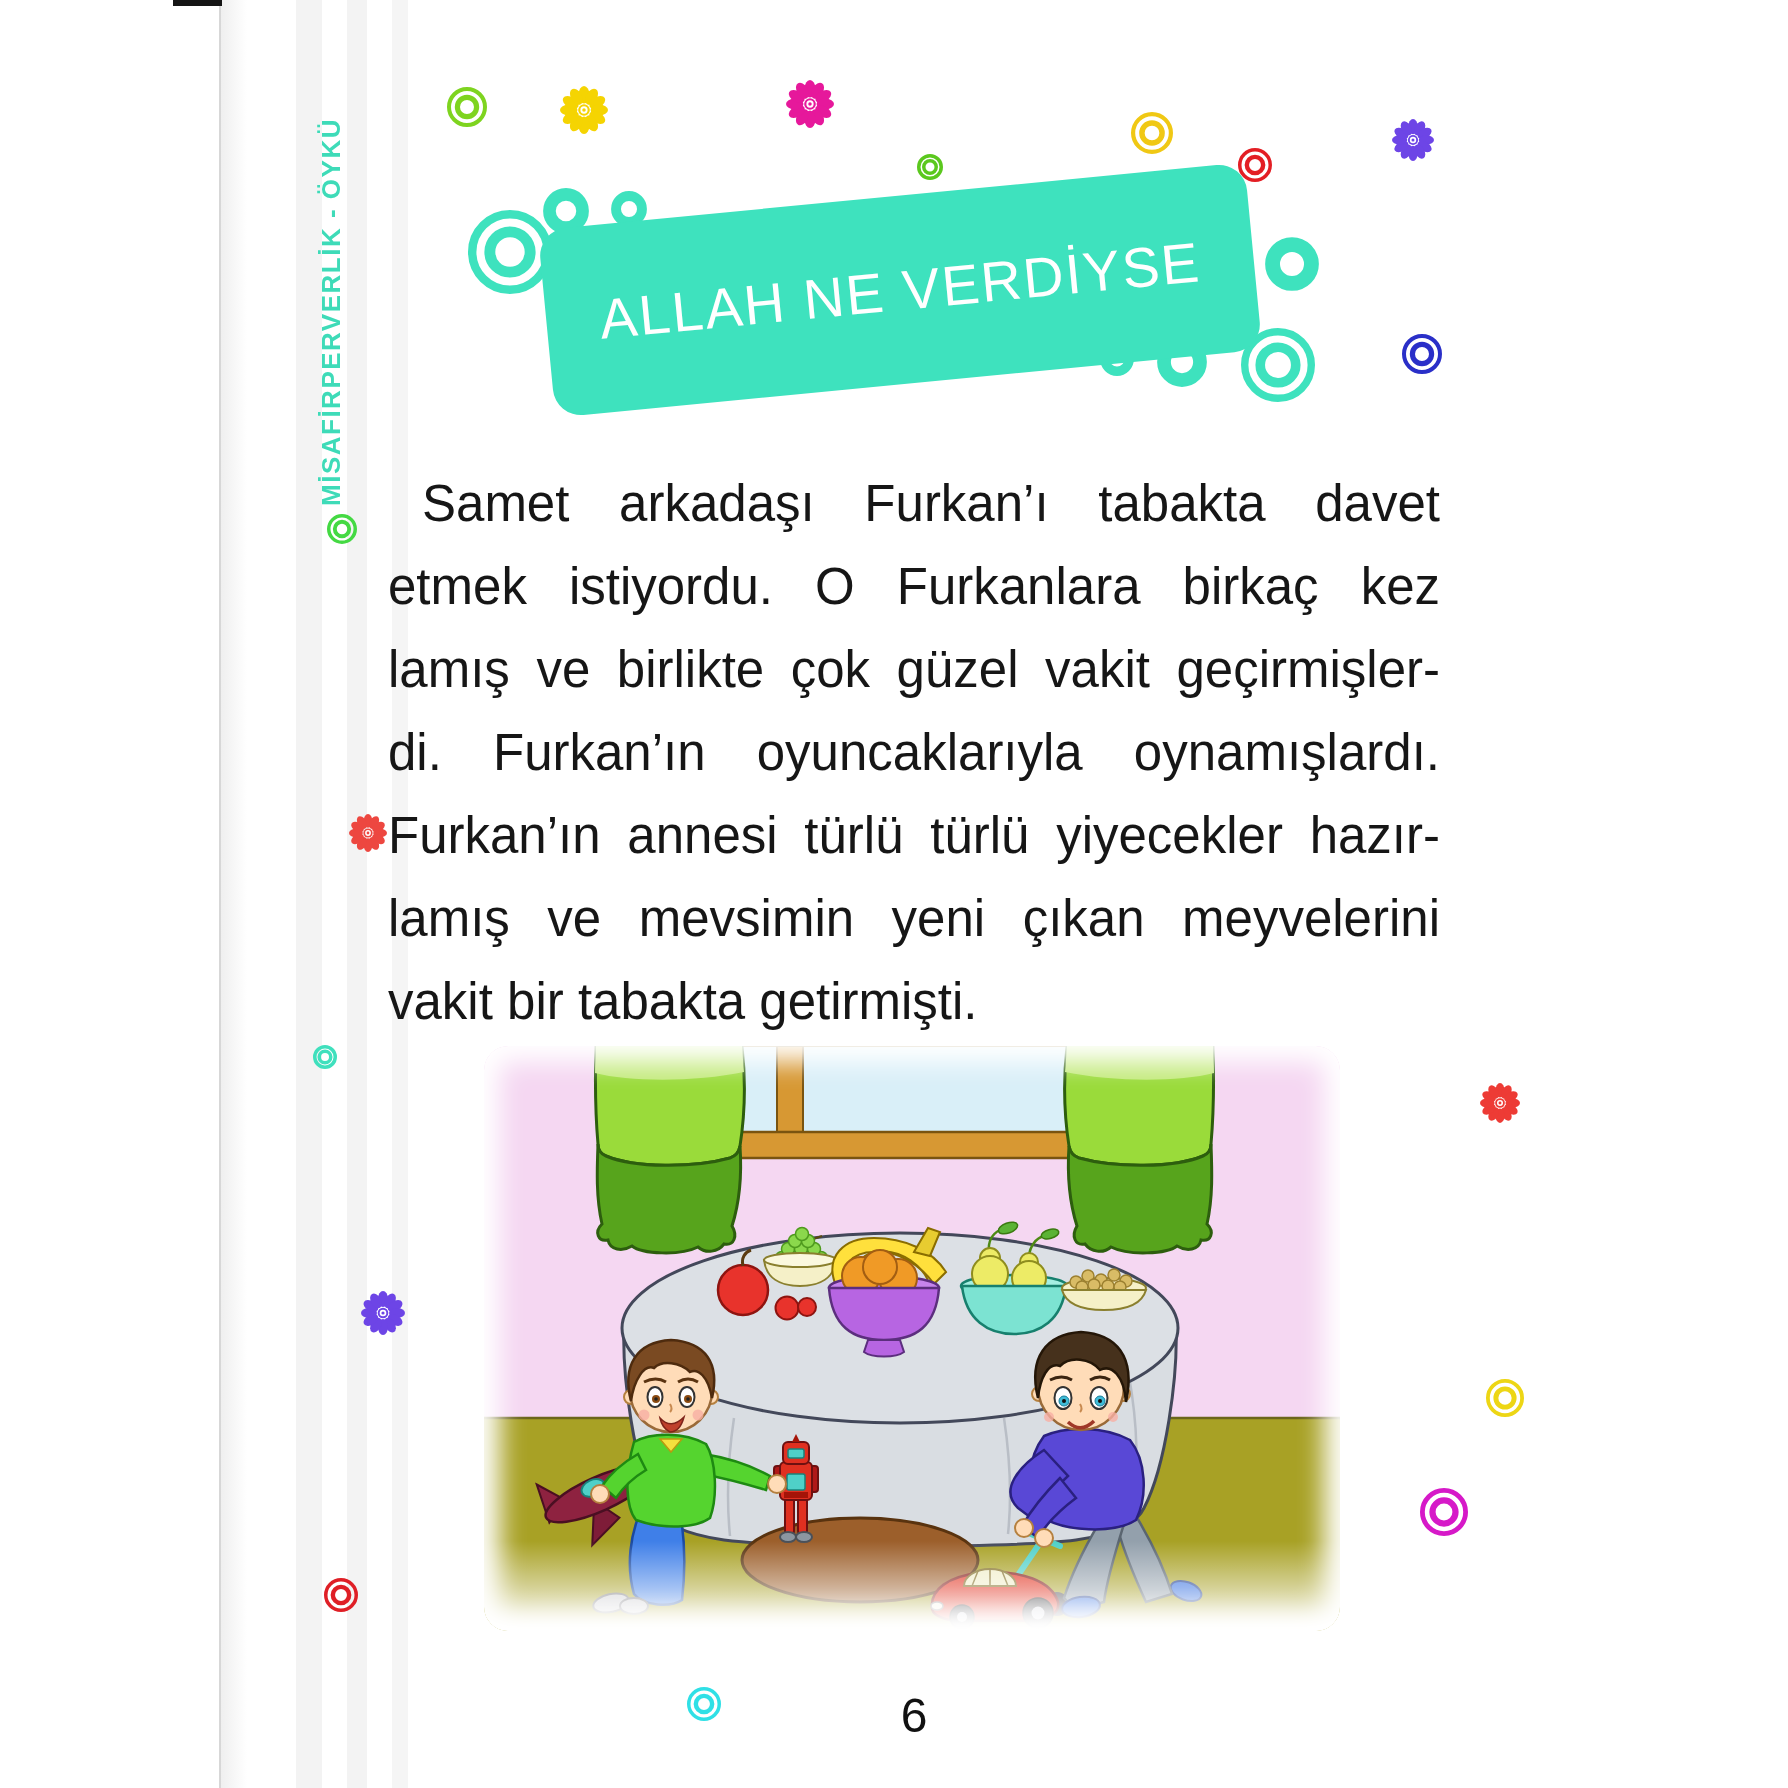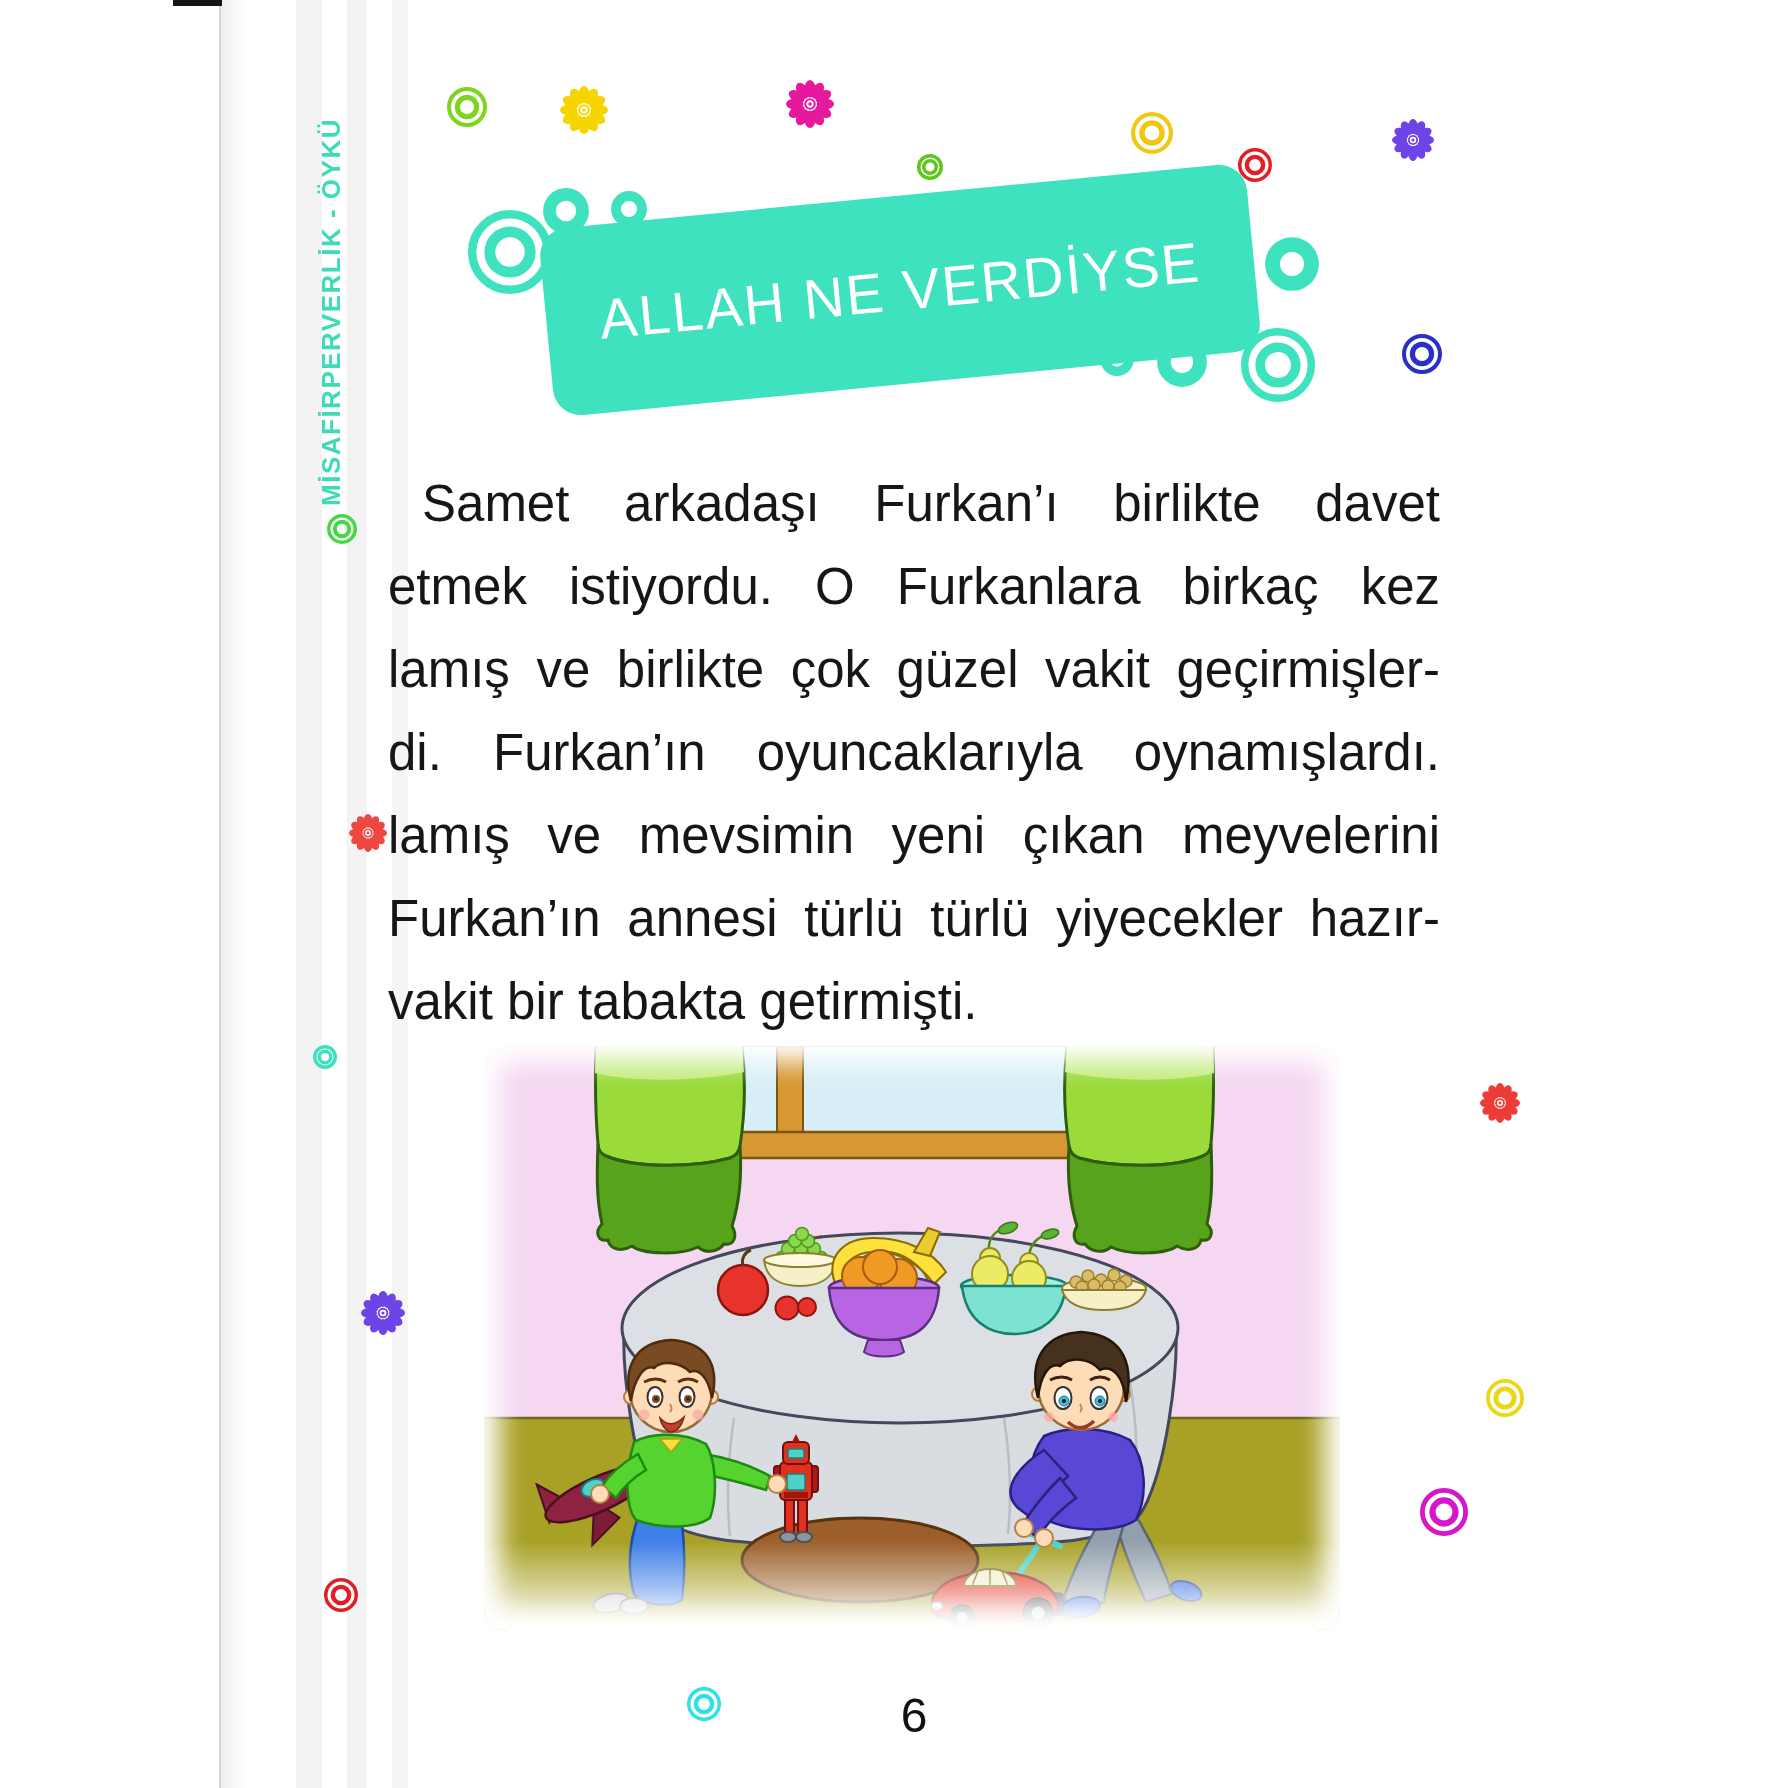--- a/index.html
+++ b/index.html
@@ -54,26 +54,26 @@
   <div class="stripe s3"></div>
   <div class="stripe s4"></div>
 
   <div class="sidebar-label">MİSAFİRPERVERLİK - ÖYKÜ</div>
 
   <div class="banner">
     <span class="banner-title">ALLAH NE VERDİYSE</span>
   </div>
 
   <div class="body-text">
-    <div class="body-line first">Samet arkadaşı Furkan’ı birlikte davet</div>
+    <div class="body-line first">Samet arkadaşı Furkan’ı tabakta davet</div>
     <div class="body-line">etmek istiyordu. O Furkanlara birkaç kez</div>
     <div class="body-line">lamış ve birlikte çok güzel vakit geçirmişler-</div>
     <div class="body-line">di. Furkan’ın oyuncaklarıyla oynamışlardı.</div>
+    <div class="body-line">Furkan’ın annesi türlü türlü yiyecekler hazır-</div>
     <div class="body-line">lamış ve mevsimin yeni çıkan meyvelerini</div>
-    <div class="body-line">Furkan’ın annesi türlü türlü yiyecekler hazır-</div>
     <div class="body-line last">vakit bir tabakta getirmişti.</div>
   </div>
 
   <div class="illu">
     <svg width="856" height="585" viewBox="0 0 856 585">
       <defs>
         <clipPath id="illclip">
             <rect x="0" y="0" width="856" height="585" rx="24"></rect>
           </clipPath>
         <linearGradient id="fadeB" x1="0" y1="0" x2="0" y2="1">

